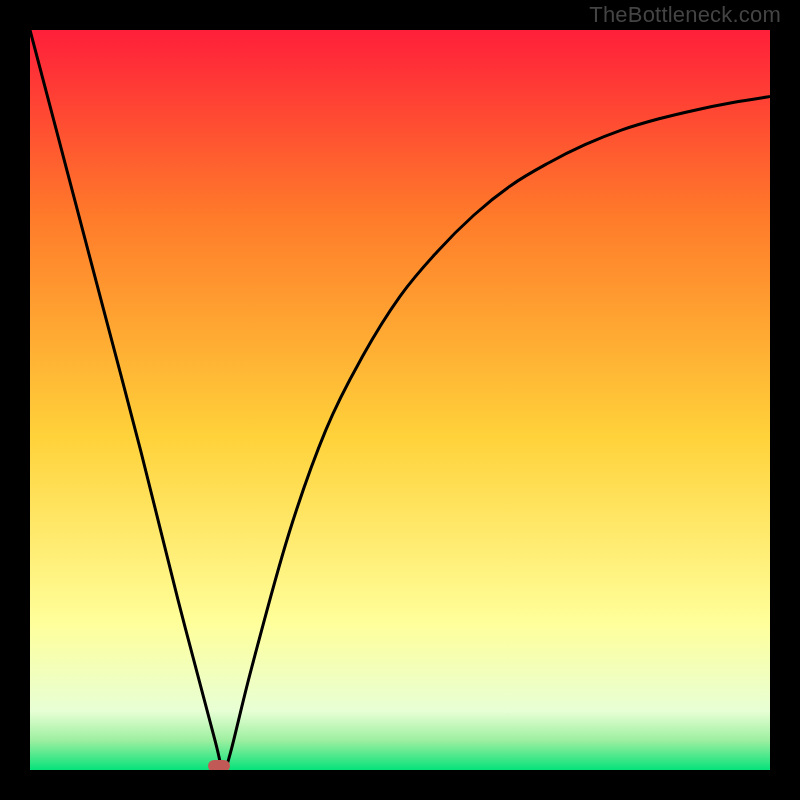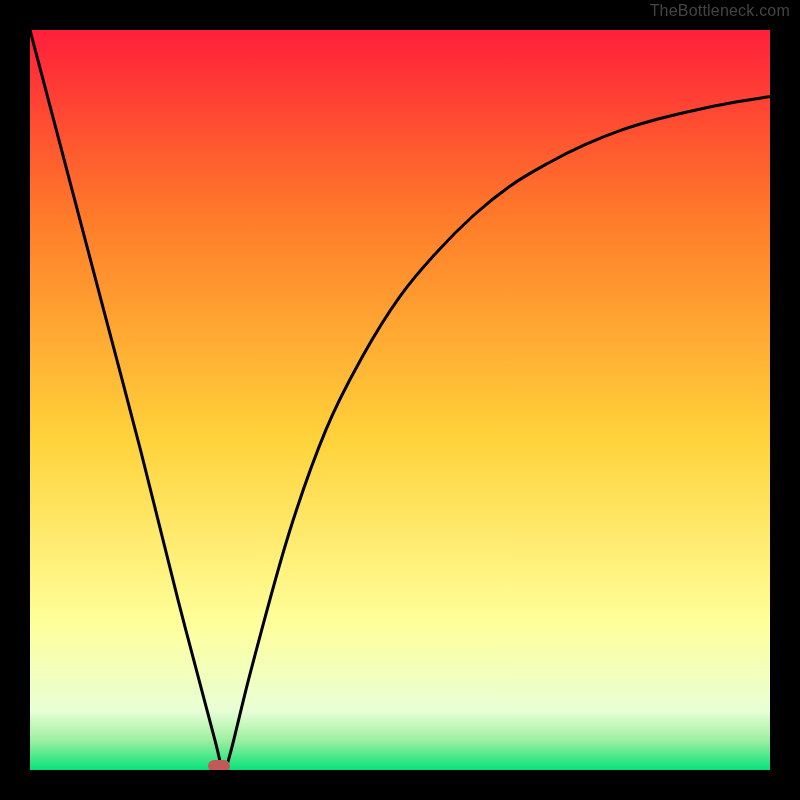--- a/index.html
+++ b/index.html
@@ -12,24 +12,24 @@
   }
   .frame {
     position: relative;
     width: 800px;
     height: 800px;
     background: #000;
   }
   .watermark {
     position: absolute;
     top: 2px;
-    right: 10px;
+    right: 19px;
     color: #444;
     font-family: Arial, Helvetica, sans-serif;
-    font-size: 16px;
+    font-size: 22px;
     font-weight: 500;
     letter-spacing: 0.2px;
     z-index: 10;
     user-select: none;
   }
   .plot-area {
     position: absolute;
     left: 30px;
     top: 30px;
     width: 740px;

